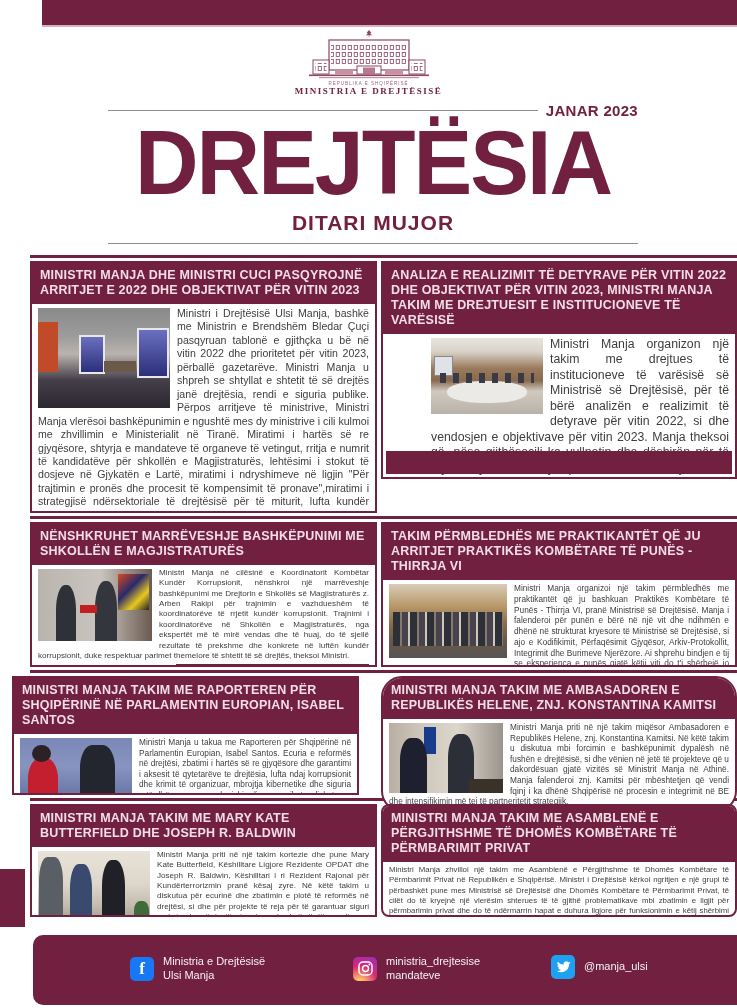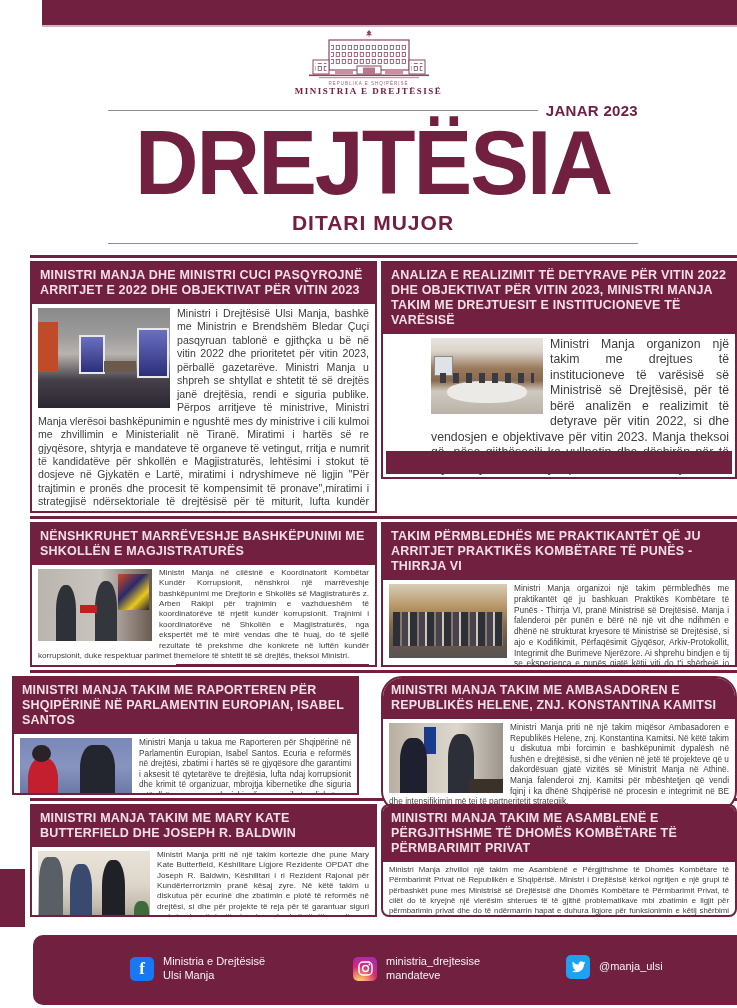--- a/index.html
+++ b/index.html
@@ -285,21 +285,21 @@
               <rect x="1" y="1" width="13" height="13" rx="4" fill="none" stroke="#fff" stroke-width="1.5"></rect>
               <circle cx="7.5" cy="7.5" r="3" fill="none" stroke="#fff" stroke-width="1.5"></circle>
               <circle cx="11.4" cy="3.6" r="1" fill="#fff"></circle>
             </svg>
           </span>
           <span class="lines">
             <div>ministria_drejtesise</div>
             <div>mandateve</div>
           </span>
         </div>
-        <div class="social" style="left: 533px;">
+        <div class="social" style="left: 518px;">
           <span class="s-icon s-tw">
             <svg width="15" height="13" viewBox="0 0 15 13">
               <path d="M14.5 1.6c-.5.3-1 .4-1.6.5A2.8 2.8 0 0 0 14.1.5c-.5.3-1.1.6-1.8.7A2.8 2.8 0 0 0 7.5 3.1c0 .2 0 .4.1.6A7.9 7.9 0 0 1 1.8.8a2.8 2.8 0 0 0 .9 3.7c-.5 0-.9-.1-1.3-.3 0 1.3 1 2.5 2.2 2.7-.4.1-.8.1-1.2.1.3 1.1 1.3 1.9 2.6 1.9A5.6 5.6 0 0 1 .8 10a7.9 7.9 0 0 0 4.3 1.3c5.1 0 8-4.3 8-8v-.4c.5-.4 1-.9 1.4-1.3z" fill="#fff"></path>
             </svg>
           </span>
           <span class="lines">
             <div>@manja_ulsi</div>
           </span>
         </div>
       </div>

